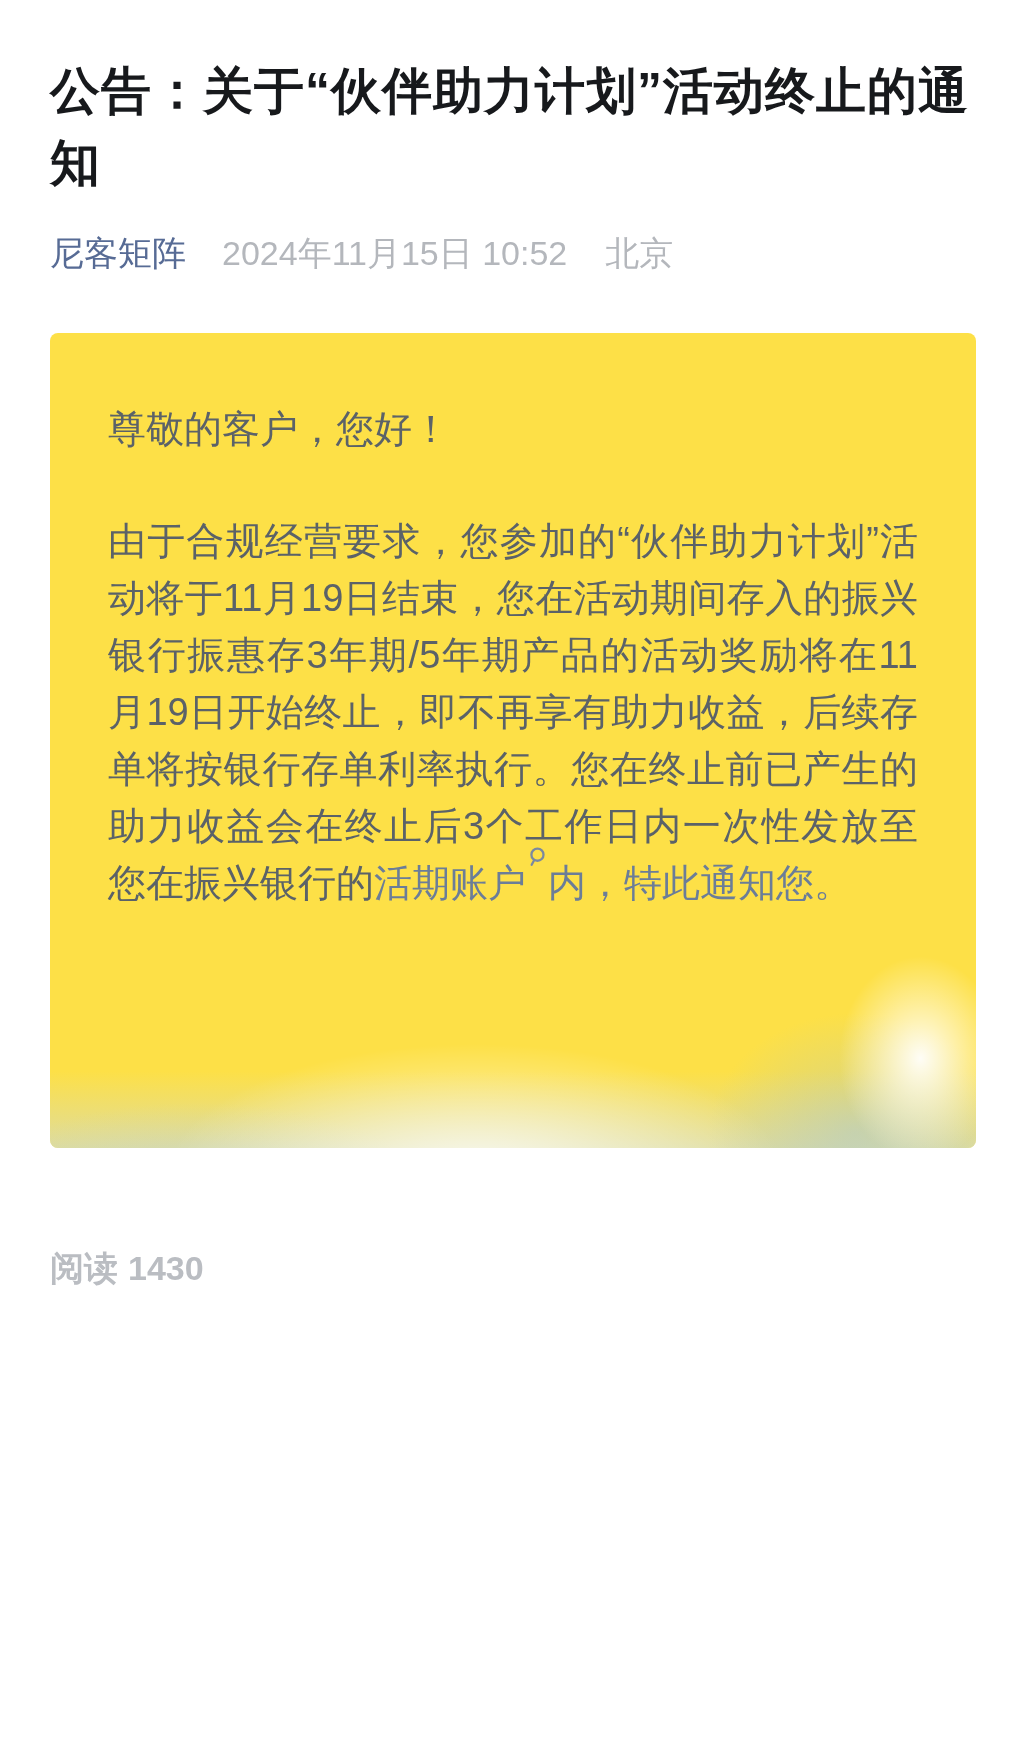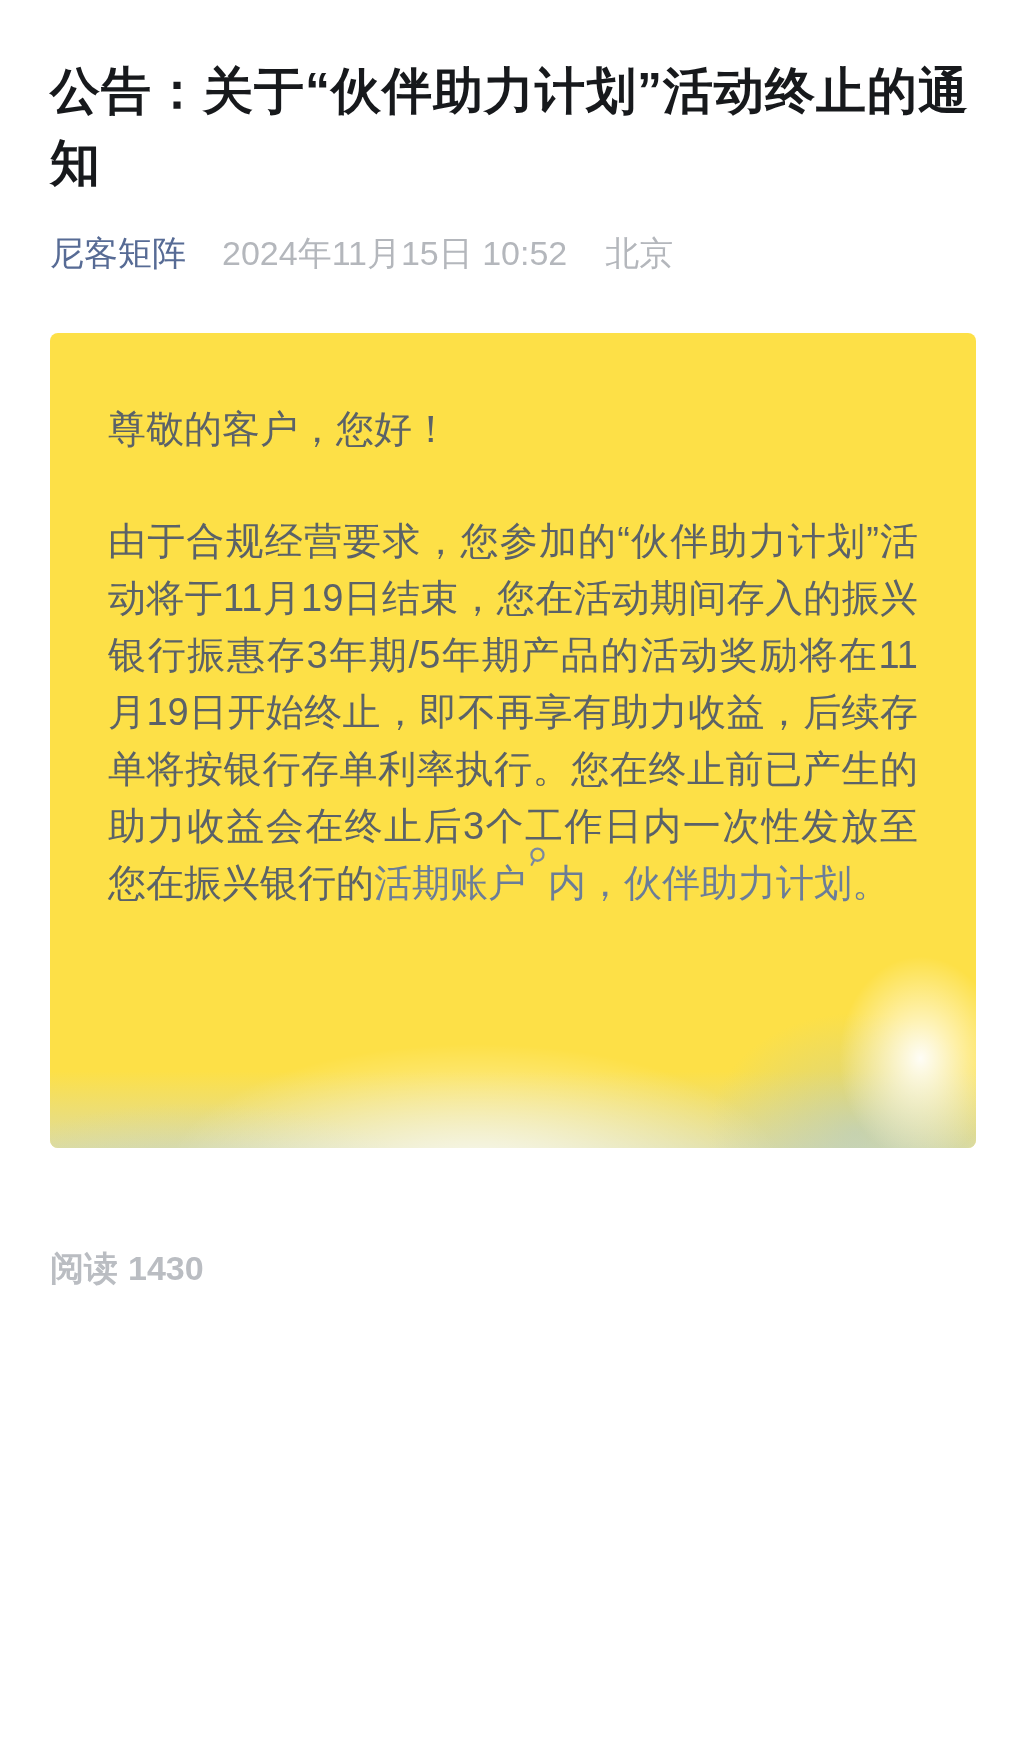--- a/index.html
+++ b/index.html
@@ -100,21 +100,21 @@
     <span class="author">尼客矩阵</span><span class="meta">2024年11月15日 10:52</span><span class="meta">北京</span>
   </div>
 
   <div class="card">
 
     <p class="greeting">尊敬的客户，您好！</p>
 
     <p class="body"><span>由于合规经营要求，您参加的“伙伴助力计划”活动将于11月19日结束，您在活动期间存入的振兴银行振惠存3年期/5年期产品的活动奖励将在11月19日开始终止，即不再享有助力收益，后续存单将按银行存单利率执行。您在终止前已产生的助力收益会在终止后3个工作日内一次性发放至您在振兴银行的</span><span class="term"><span>活期账户</span><span class="sicon"><svg width="22" height="24" viewBox="0 0 24 26">
               <circle cx="12.5" cy="10.5" r="6.6" fill="none" stroke="#7b89a0" stroke-width="2.5"></circle>
               <line x1="9" y1="16.2" x2="6.2" y2="21.4" stroke="#7b89a0" stroke-width="2.5" stroke-linecap="round"></line>
-            </svg></span><span>内，伙伴助力计划。</span></span></p>
+            </svg></span><span>内，特此通知您。</span></span></p>
 
     <div class="phones">
     </div>
 
     <div class="signature">
     </div>
 
   </div>
 
   <div class="footer">

